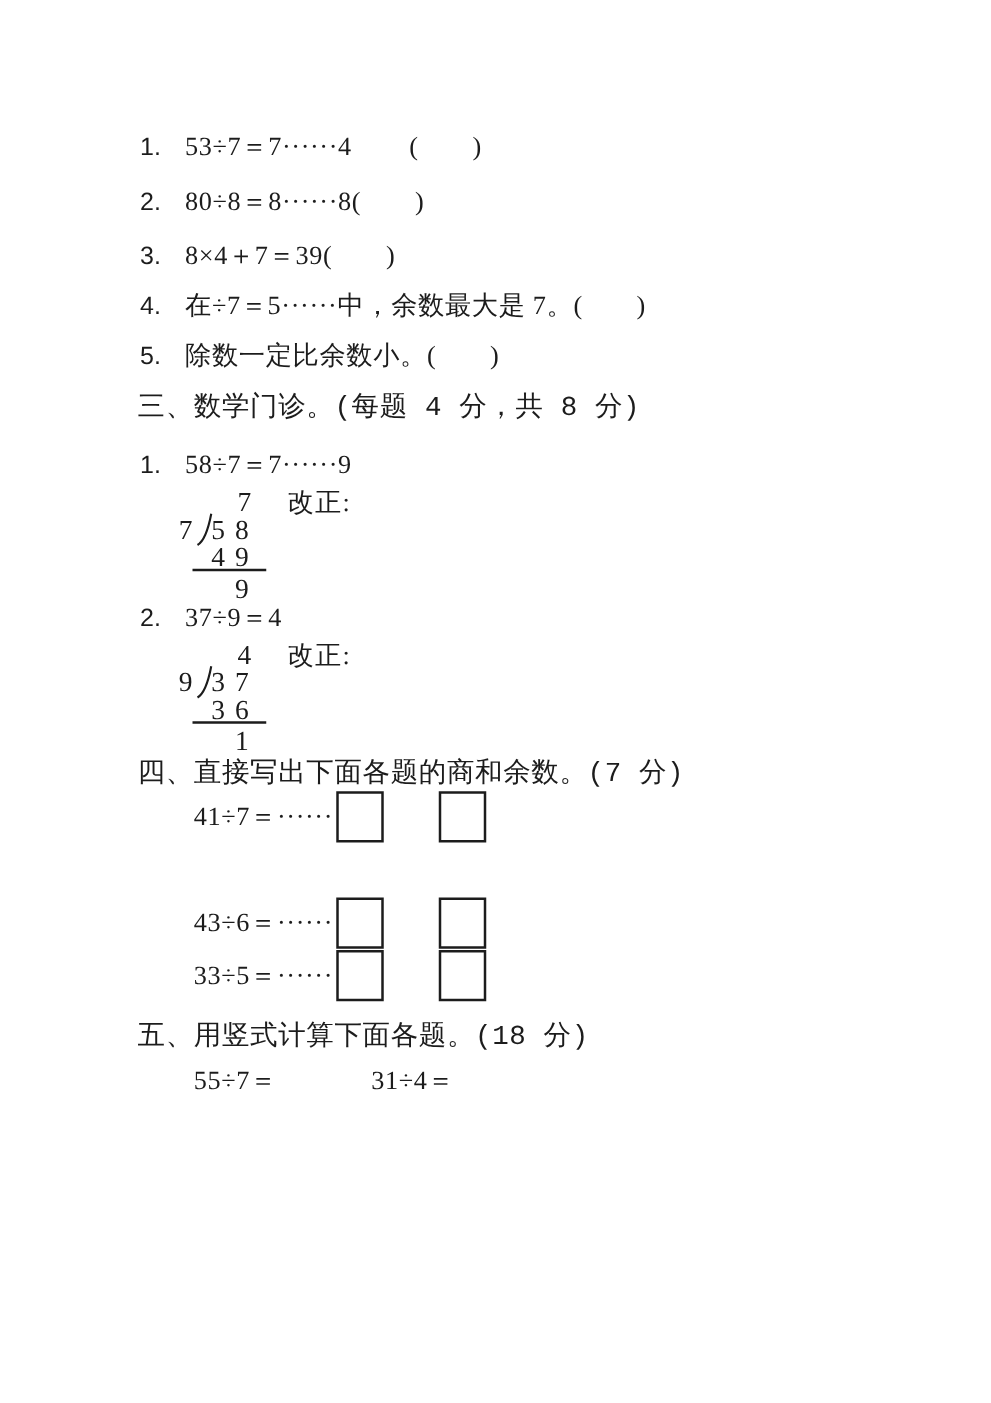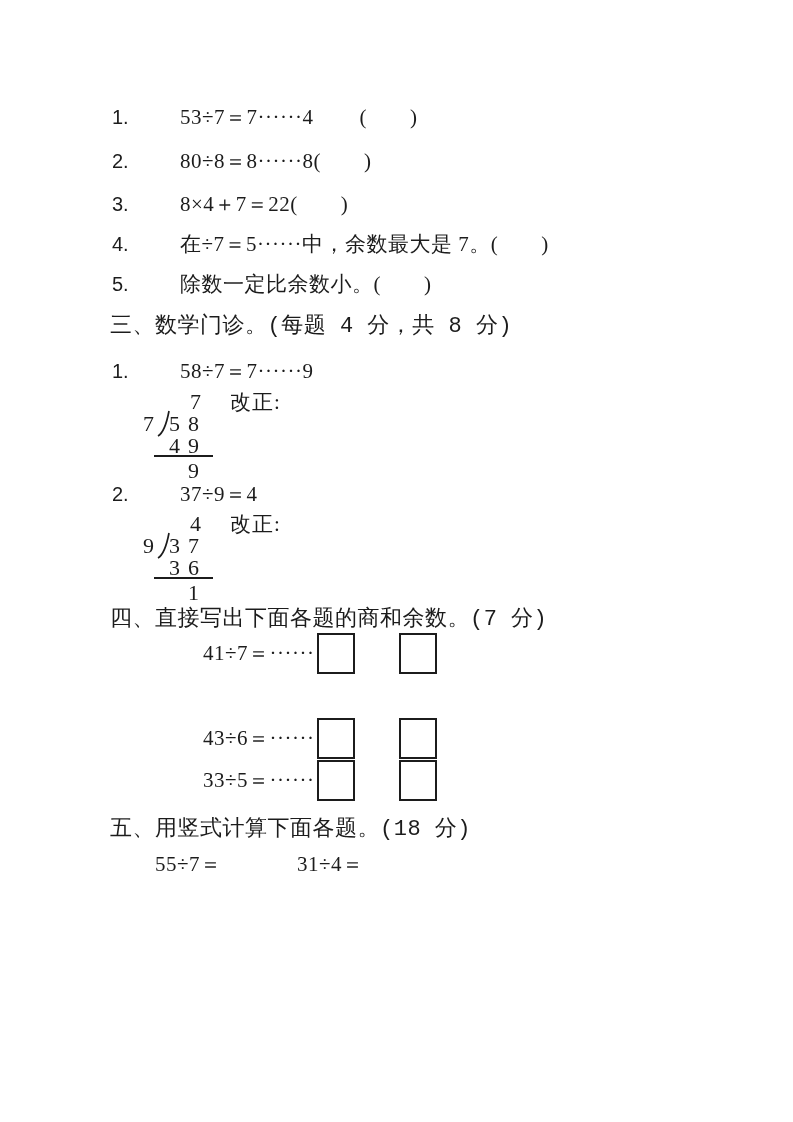--- a/index.html
+++ b/index.html
@@ -6,21 +6,21 @@
   .page{
     position:relative;width:793px;height:1122px;background:#ffffff;
     color:#1c1c1c;font-family:"Liberation Serif","DejaVu Serif",serif;
     overflow:hidden;
   }
   .abs{position:absolute;}
 
   
   .jitem{display:flex;align-items:baseline;font-size:21px;white-space:pre;}
   .jnum{font-family:"Liberation Sans","DejaVu Sans",sans-serif;font-size:20px;flex:0 0 36px;}
-  .jexpr{letter-spacing:.5px;margin-left:32px;}
+  .jexpr{letter-spacing:.5px;}
   .jparen{letter-spacing:.5px;}
   .gap1{margin-left:46px;}
 
   
   .heading{font-size:22px;white-space:pre;letter-spacing:.5px;font-family:Liberation Mono, monospace;}
 
   
   .sitem{display:flex;align-items:baseline;font-size:21px;white-space:pre;}
 
   
@@ -32,21 +32,21 @@
   .ld-bracket{position:absolute;left:13px;top:19px;}
   .ld-d1{left:26px;top:22px;}
   .ld-d2{left:45px;top:22px;}
   .ld-s1{left:26px;top:44px;}
   .ld-s2{left:45px;top:44px;}
   .ld-line{position:absolute;left:11px;top:64px;width:59px;height:2px;background:#1c1c1c;}
   .ld-rem{left:45px;top:69px;}
 
   
   .qrow{height:42px;display:flex;align-items:center;font-size:21px;}
-  .qexpr{flex:0 0 114px;white-space:pre;letter-spacing:.5px;margin-left:48px;}
+  .qexpr{flex:0 0 114px;white-space:pre;letter-spacing:.5px;}
   .qbox{width:34px;height:37px;border:2px solid #1c1c1c;display:inline-block;background:#fff;}
   .qbox2{margin-left:44px;}
 
   
   .s5expr{font-size:21px;white-space:pre;letter-spacing:.5px;}
 
   
   .pj1{left:112px;top:103px}.pj2{left:112px;top:147px}.pj3{left:112px;top:190px}
   .pj4{left:112px;top:230px}.pj5{left:112px;top:270px}
   .ph3{left:110px;top:310px}.p31{left:112px;top:357px}.pld1{left:143px;top:391px}
@@ -55,21 +55,21 @@
   .pq1{left:155px;top:632px}.pq2{left:155px;top:676px}.pq3{left:155px;top:717px}.pq4{left:155px;top:759px}
   .ph5{left:110px;top:813px}.p51{left:155px;top:850px}.p52{left:297px;top:850px}
 </style>
 </head>
 <body>
 
 <div class="page">
 
   <div class="abs pj1 jitem"><span class="jnum">1.</span><span class="jexpr">53÷7＝7······4</span><span class="jparen gap1">(　　)</span></div>
   <div class="abs pj2 jitem"><span class="jnum">2.</span><span class="jexpr">80÷8＝8······8</span><span class="jparen">(　　)</span></div>
-  <div class="abs pj3 jitem"><span class="jnum">3.</span><span class="jexpr">8×4＋7＝22</span><span class="jparen">(　　)</span></div>
+  <div class="abs pj3 jitem"><span class="jnum">3.</span><span class="jexpr">8×4＋7＝39</span><span class="jparen">(　　)</span></div>
   <div class="abs pj4 jitem"><span class="jnum">4.</span><span class="jexpr">在÷7＝5······中，余数最大是 7。</span><span class="jparen">(　　)</span></div>
   <div class="abs pj5 jitem"><span class="jnum">5.</span><span class="jexpr">除数一定比余数小。</span><span class="jparen">(　　)</span></div>
 
   <div class="abs ph3 heading">三、数学门诊。(每题 4 分，共 8 分)</div>
 
   <div class="abs p31 sitem"><span class="jnum">1.</span><span class="jexpr">58÷7＝7······9</span></div>
 
   <div class="abs pld1 longdiv">
     <span class="ld-t ld-quot">7</span>
     <span class="ld-t ld-fix">改正:</span>

